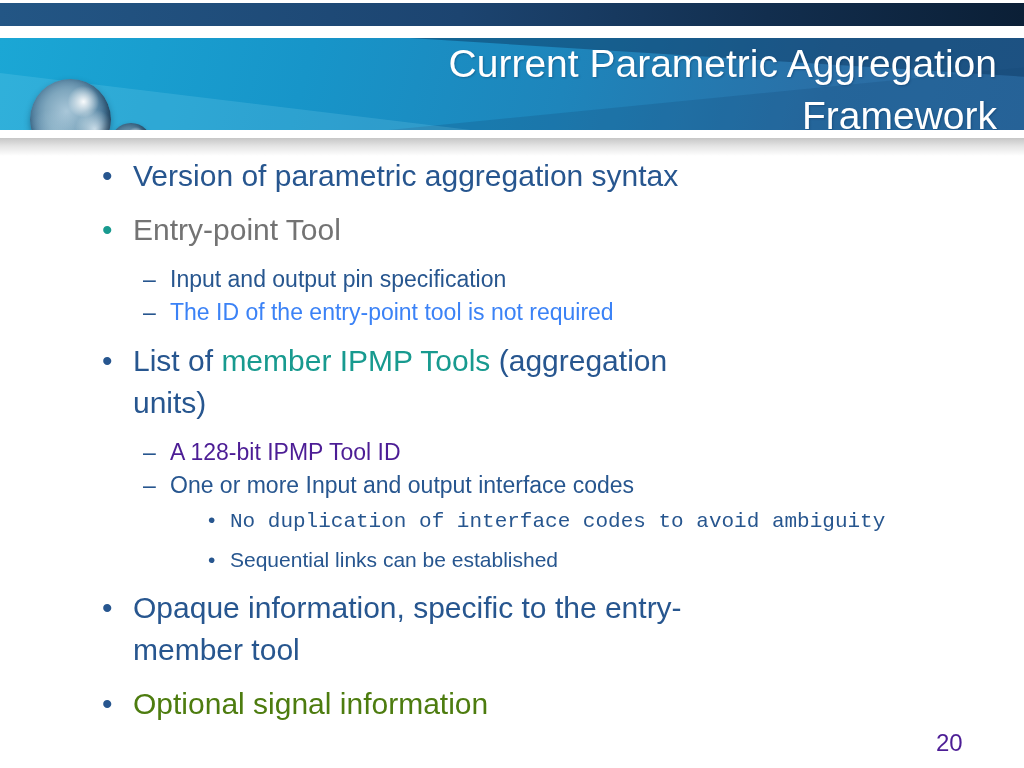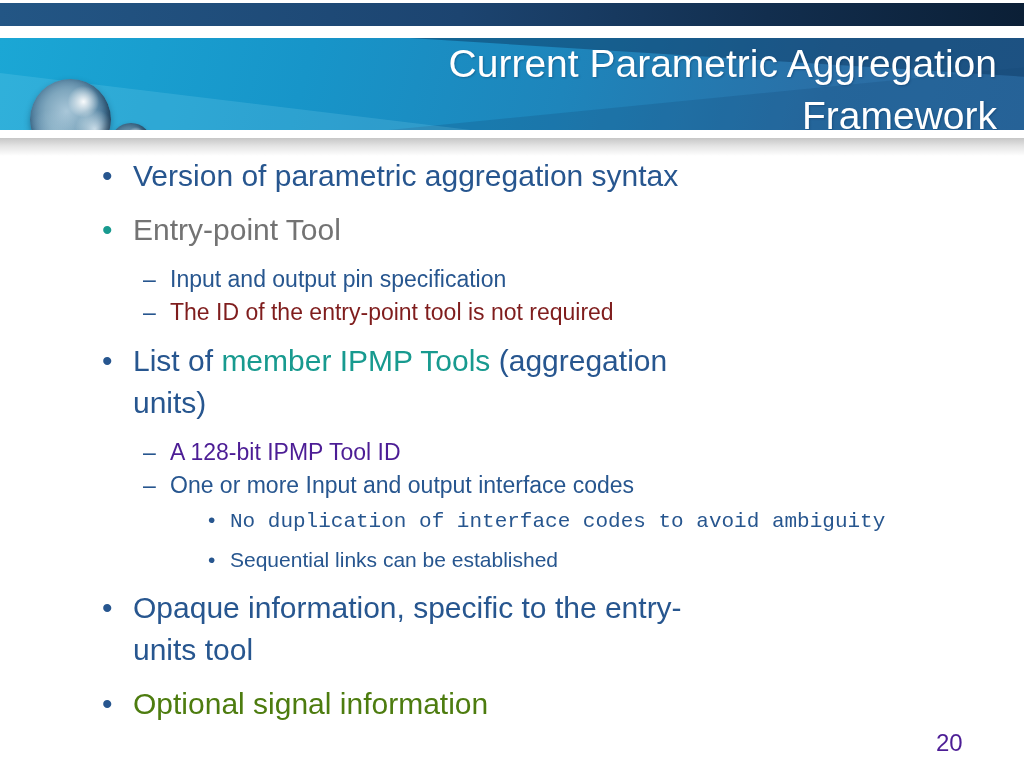--- a/index.html
+++ b/index.html
@@ -147,21 +147,21 @@
       <div class="item l1">
         <span class="bullet" style="color: rgb(24, 154, 143);">•</span>
         <span class="text"><span style="color: #737373;">Entry-point Tool</span></span>
       </div>
       <div class="item l2">
         <span class="bullet" style="color: rgb(39, 86, 143);">–</span>
         <span class="text"><span style="color: rgb(39, 86, 143); margin-top: 48px;">Input and output pin specification</span></span>
       </div>
       <div class="item l2">
         <span class="bullet" style="color: rgb(39, 86, 143);">–</span>
-        <span class="text"><span style="color: #7f1d1d;">The ID of the entry-point tool is not required</span></span>
+        <span class="text"><span style="color: #3b82f6;">The ID of the entry-point tool is not required</span></span>
       </div>
       <div class="item l1">
         <span class="bullet" style="color: rgb(39, 86, 143);">•</span>
         <span class="text"><span style="color: rgb(39, 86, 143);">List of </span><span style="color: rgb(24, 154, 143);">member IPMP Tools</span><span style="color: rgb(39, 86, 143);"> (aggregation
 units)</span></span>
       </div>
       <div class="item l2">
         <span class="bullet" style="color: rgb(39, 86, 143);">–</span>
         <span class="text"><span style="color: #4c1d95;">A 128-bit IPMP Tool ID</span></span>
       </div>
@@ -173,21 +173,21 @@
         <span class="bullet" style="color: rgb(39, 86, 143);">•</span>
         <span class="text"><span style="color: rgb(39, 86, 143); font-family: Liberation Mono, monospace;">No duplication of interface codes to avoid ambiguity</span></span>
       </div>
       <div class="item l3">
         <span class="bullet" style="color: rgb(39, 86, 143);">•</span>
         <span class="text"><span style="color: rgb(39, 86, 143);">Sequential links can be established</span></span>
       </div>
       <div class="item l1">
         <span class="bullet" style="color: rgb(39, 86, 143);">•</span>
         <span class="text"><span style="color: rgb(39, 86, 143);">Opaque information, specific to the entry-
-units tool</span></span>
+member tool</span></span>
       </div>
       <div class="item l1">
         <span class="bullet" style="color: rgb(39, 86, 143);">•</span>
         <span class="text"><span style="color: #4d7c0f;">Optional signal information</span></span>
       </div>
     </div>
 
   <div class="page-number">20</div>
 
 </div>

